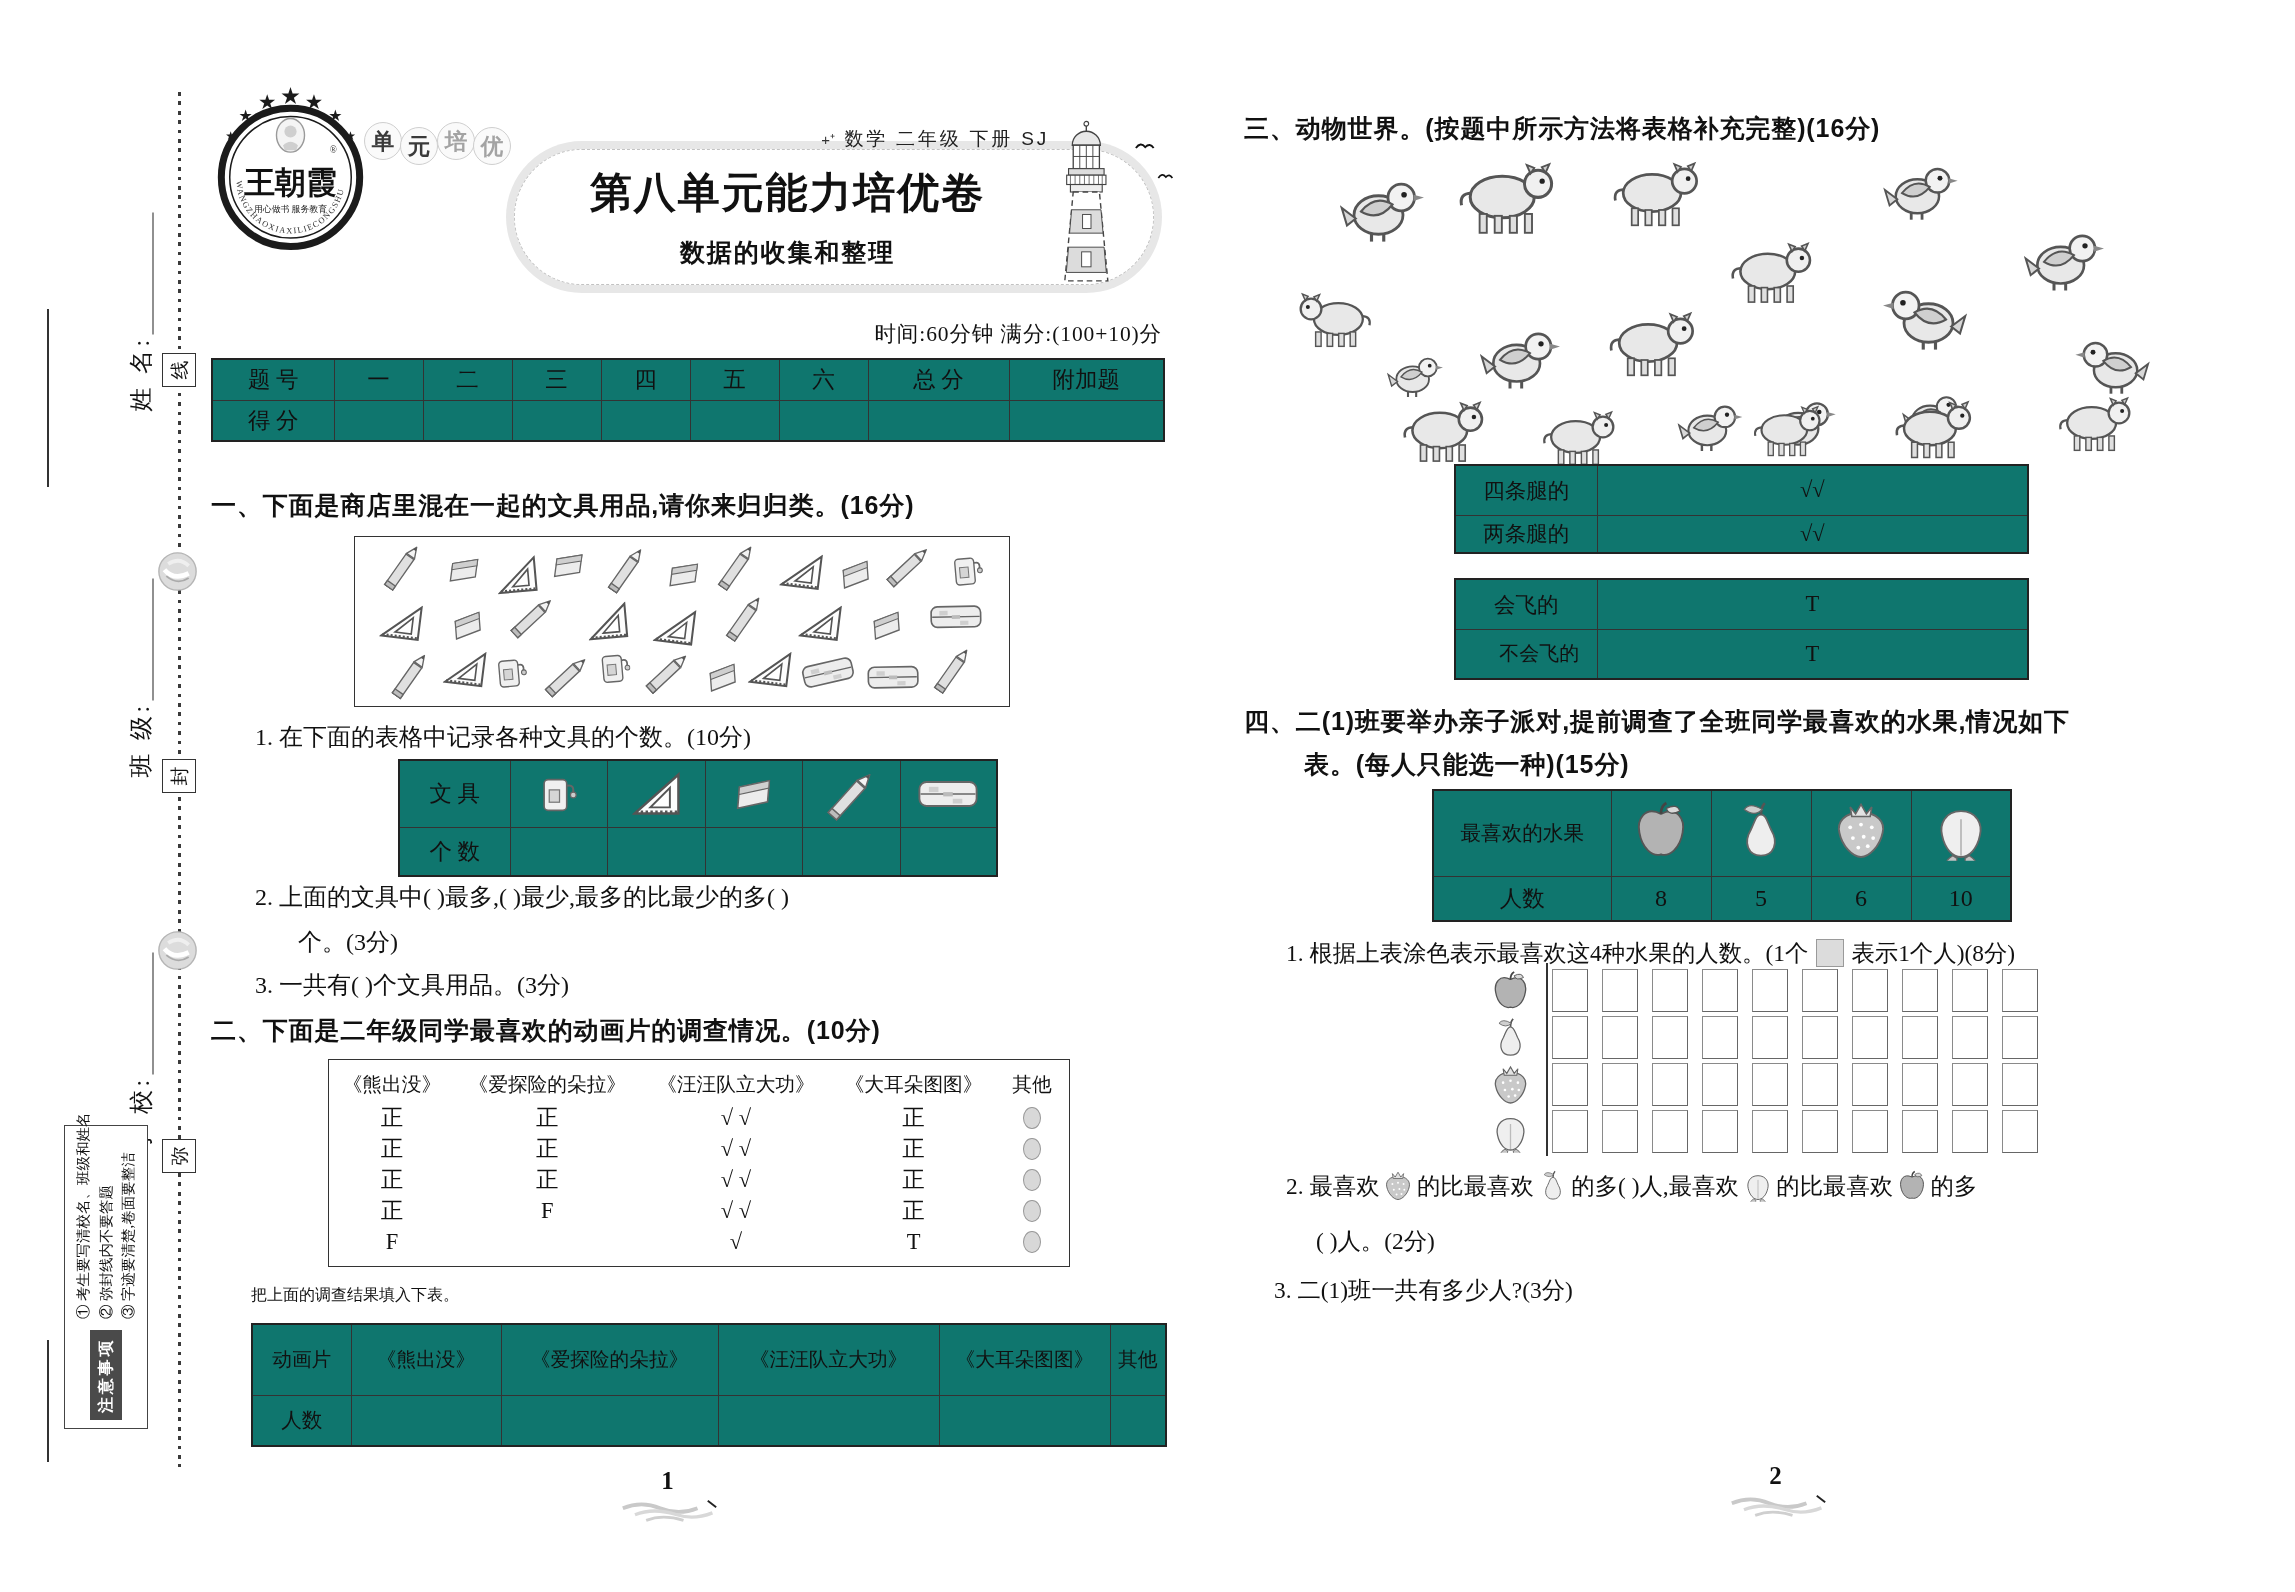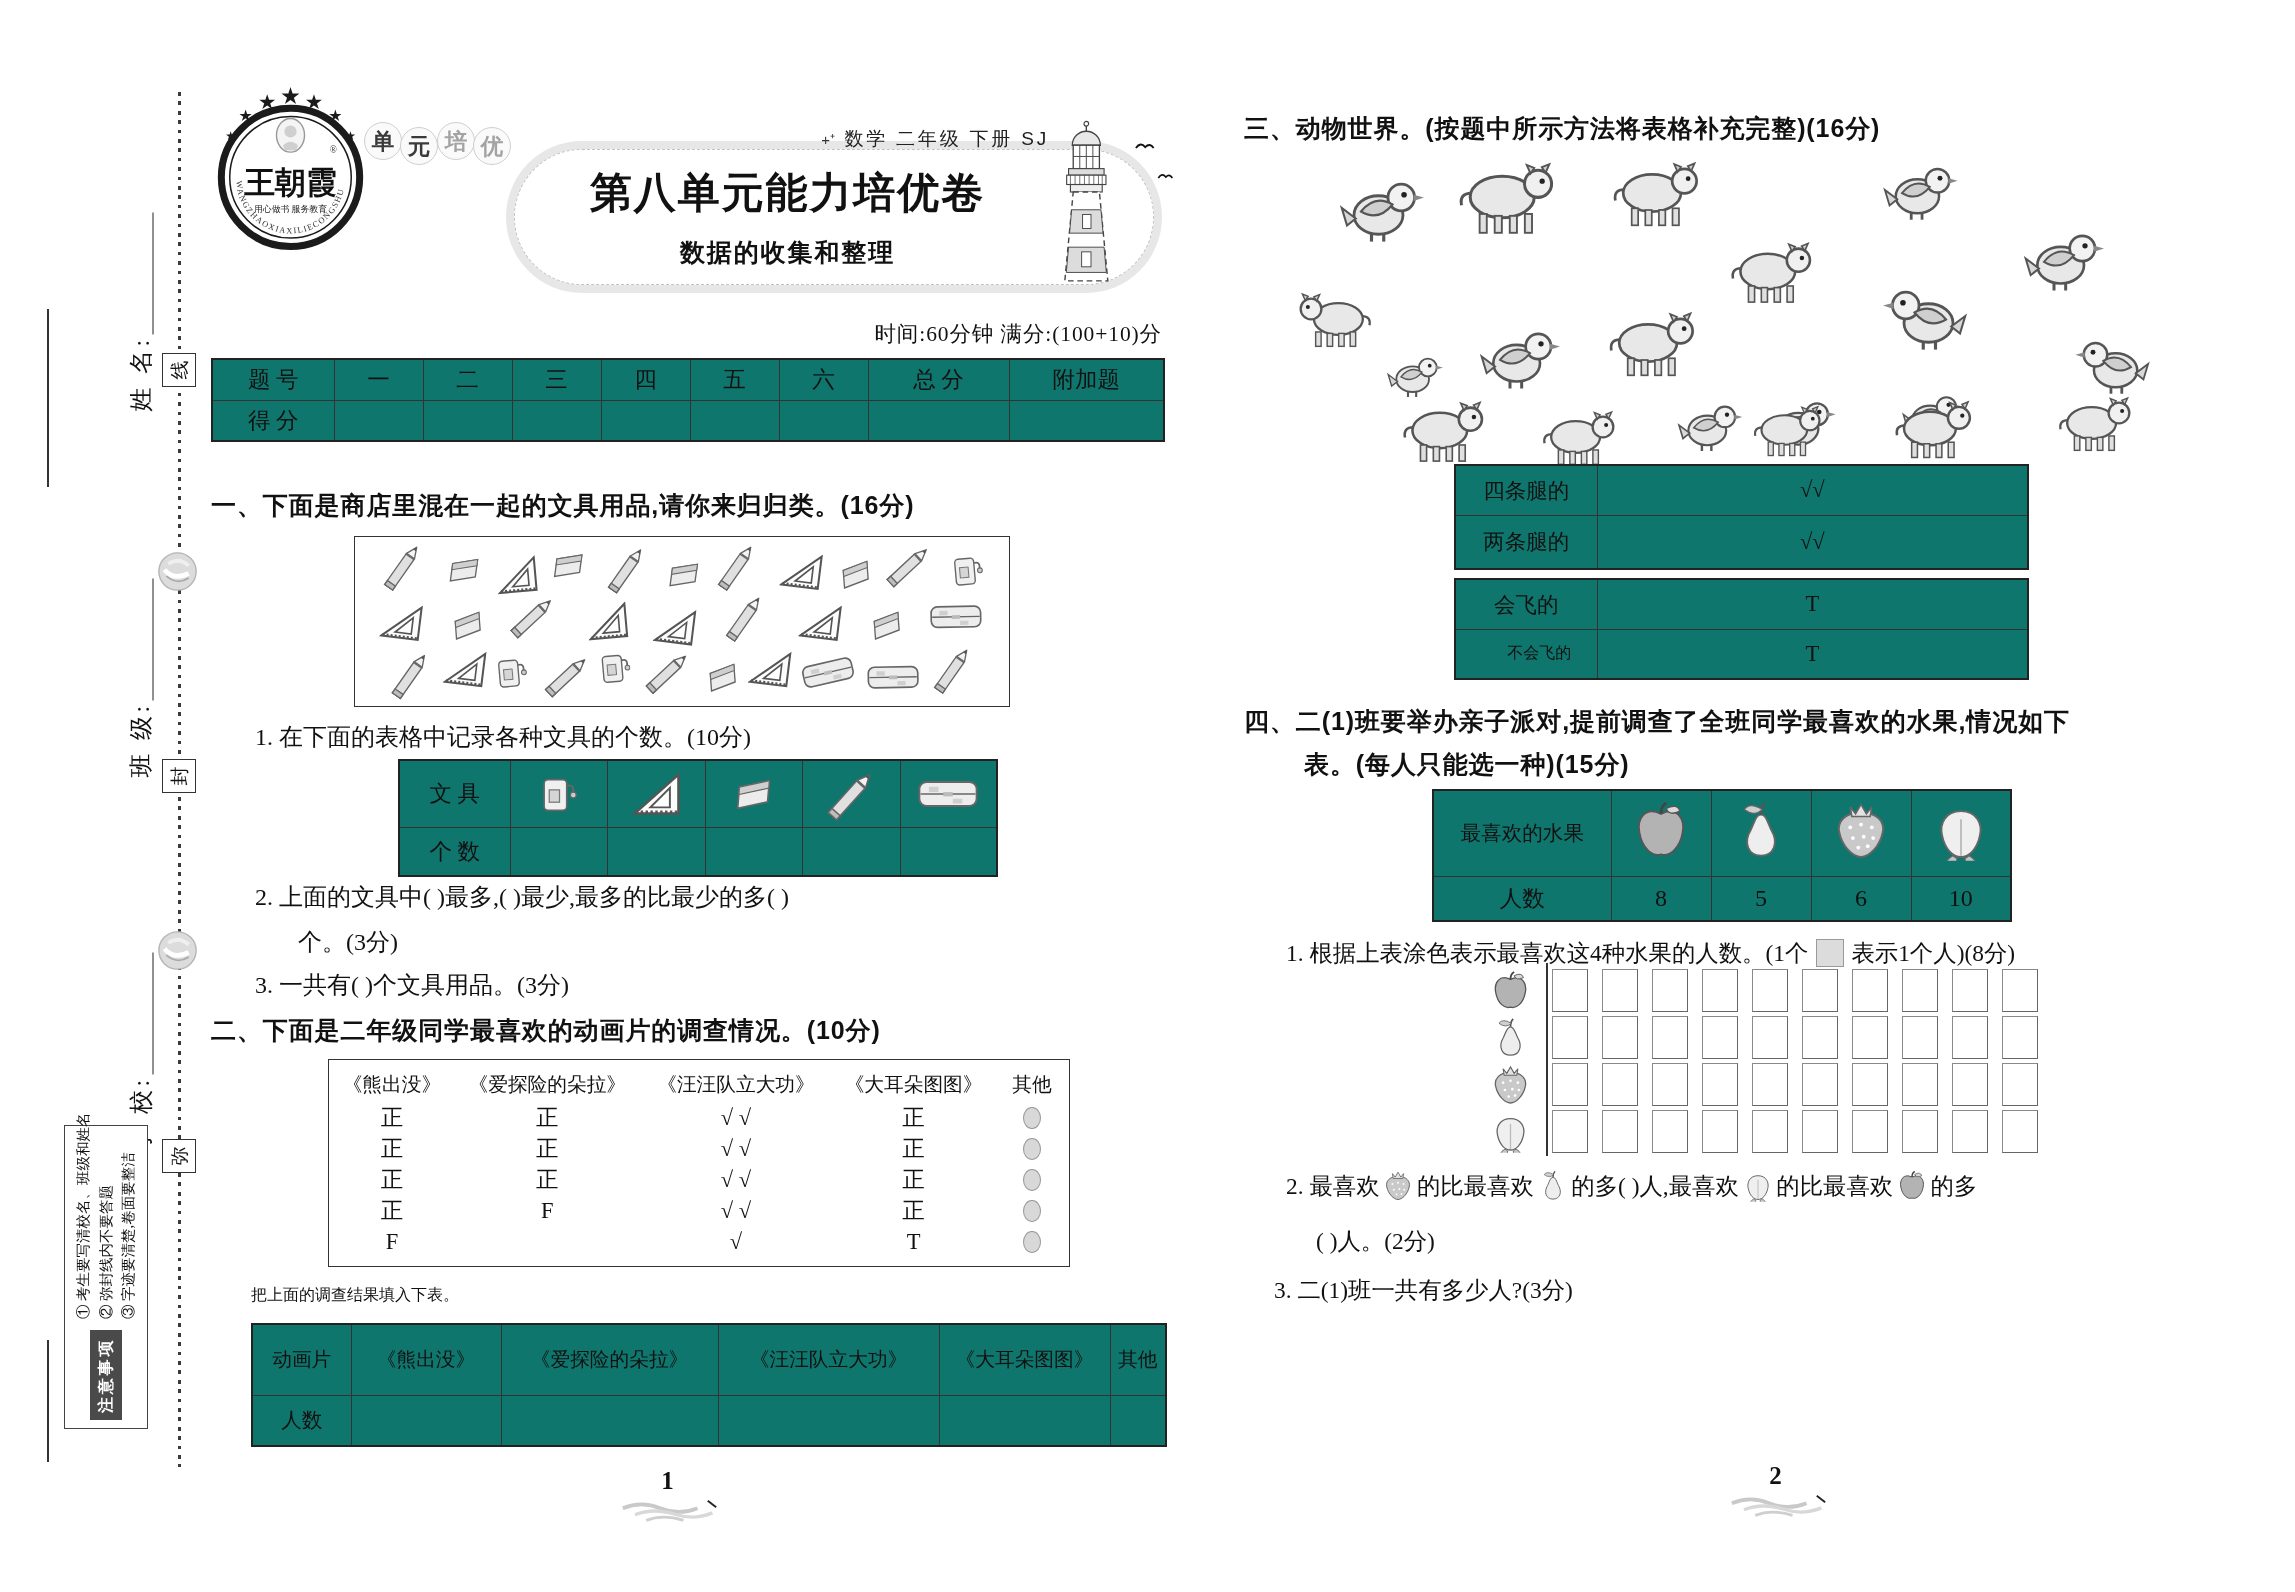--- a/index.html
+++ b/index.html
@@ -668,39 +668,39 @@
   <table class="x" style="left:1454px;top:464px;width:573px;">
     <colgroup>
         <col style="width:142px">
         <col style="width:431px">
       </colgroup>
     <tbody>
         <tr style="height:50px">
       <td style="font-size:21.5px;">四条腿的</td>
       <td class="val">√√</td>
     </tr>
-    <tr style="height:54px">
+    <tr style="height:38px">
       <td style="font-size:21.5px;">两条腿的</td>
       <td class="val">√√</td>
     </tr>
   </tbody>
     </table>
 
   <table class="x" style="left:1454px;top:578px;width:573px;">
     <colgroup>
         <col style="width:142px">
         <col style="width:431px">
       </colgroup>
     <tbody>
         <tr style="height:50px">
       <td style="font-size:21.5px;">会飞的</td>
       <td class="val">T</td>
     </tr>
     <tr style="height:50px">
-      <td style="font-size:16px;padding-left:26px;">不会飞的</td>
+      <td style="font-size:20px;padding-left:26px;">不会飞的</td>
       <td class="val">T</td>
     </tr>
   </tbody>
     </table>
 
   <div class="abs sec-title" style="left:1244px;top:705px;">四、二(1)班要举办亲子派对,提前调查了全班同学最喜欢的水果,情况如下</div>
   <div class="abs sec-title" style="left:1304px;top:748px;">表。(每人只能选一种)(15分)</div>
 
   <table class="x" style="left:1432px;top:789px;width:579px;">
     <colgroup>

